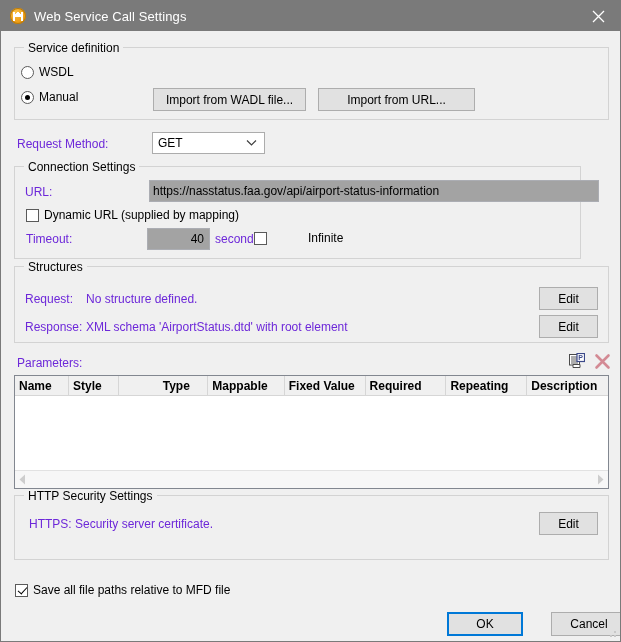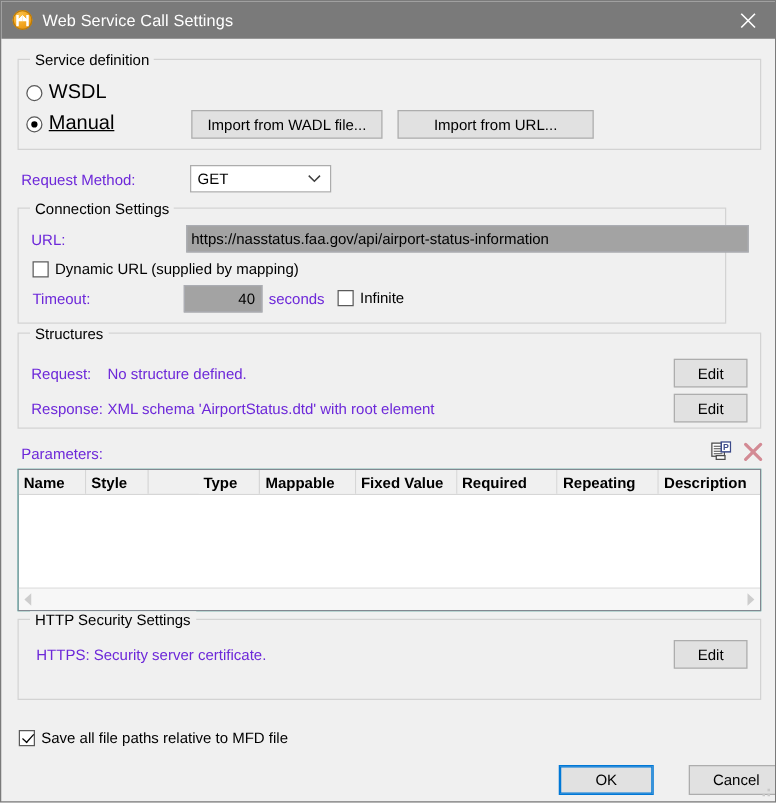--- a/index.html
+++ b/index.html
@@ -150,21 +150,21 @@
     transform: translateY(-50%);
     line-height: 0;
   }
 
   
   .radio-wrap {
     position: absolute;
     display: flex;
     align-items: center;
     white-space: nowrap;
-    font-size: 16px;
+    font-size: 12px;
   }
   .radio {
     width: 13px; height: 13px;
     box-sizing: border-box;
     border: 1px solid #5a5a5a;
     border-radius: 50%;
     background: #ffffff;
     margin-right: 5px;
     position: relative;
     flex: 0 0 auto;
@@ -202,21 +202,21 @@
     width: 4px; height: 8px;
     border: solid #000000;
     border-width: 0 1.6px 1.6px 0;
     transform: rotate(42deg);
   }
 
   
   #param-table {
     position: absolute;
     box-sizing: border-box;
-    background: #5eead4;
+    background: #a16207;
     border: 1px solid #828790;
     overflow: hidden;
   }
   #param-head {
     display: flex;
     height: 19px;
     background: #f0f0f0;
     border-bottom: 1px solid #d6d6d6;
   }
   #param-head .th {
@@ -279,21 +279,21 @@
 
   <div class="group" style="left:13px; top:46px; width:595px; height:73px;">
     <div class="group-title">Service definition</div>
   </div>
 
   <div class="radio-wrap" style="left:20px; top:64px;">
     <span class="radio"></span>
     <span>WSDL</span>
   </div>
 
-  <div class="radio-wrap" style="left:20px; top:89px;text-decoration:underline;">
+  <div class="radio-wrap" style="left:20px; top:89px;">
     <span class="radio checked"></span>
     <span>Manual</span>
   </div>
 
   <button class="btn" style="left:152px; top:87px; width:153px; height:23px;">Import from WADL file...</button>
 
   <button class="btn" style="left:317px; top:87px; width:157px; height:23px;">Import from URL...</button>
 
   <div class="lbl" style="left:16px; top:136px;">Request Method:</div>
 
@@ -318,21 +318,21 @@
     <span class="cbox"></span>
     <span>Dynamic URL (supplied by mapping)</span>
   </div>
 
   <div class="lbl" style="left:25px; top:231px;">Timeout:</div>
 
   <div class="textbox numeric" style="left:146px; top:227px; width:63px; height:22px;">40</div>
 
   <div class="lbl" style="left:214px; top:231px;">seconds</div>
 
-  <div class="cb-wrap" style="left:269px; top:230px;">
+  <div class="cb-wrap" style="left:253px; top:230px;gap:36px;">
     <span class="cbox"></span>
     <span>Infinite</span>
   </div>
 
   <div class="group" style="left:13px; top:265px; width:595px; height:77px;">
     <div class="group-title">Structures</div>
   </div>
 
   <div class="lbl" style="left:24px; top:291px;">Request:</div>
   <div class="lbl" style="left:85px; top:291px;">No structure defined.</div>

